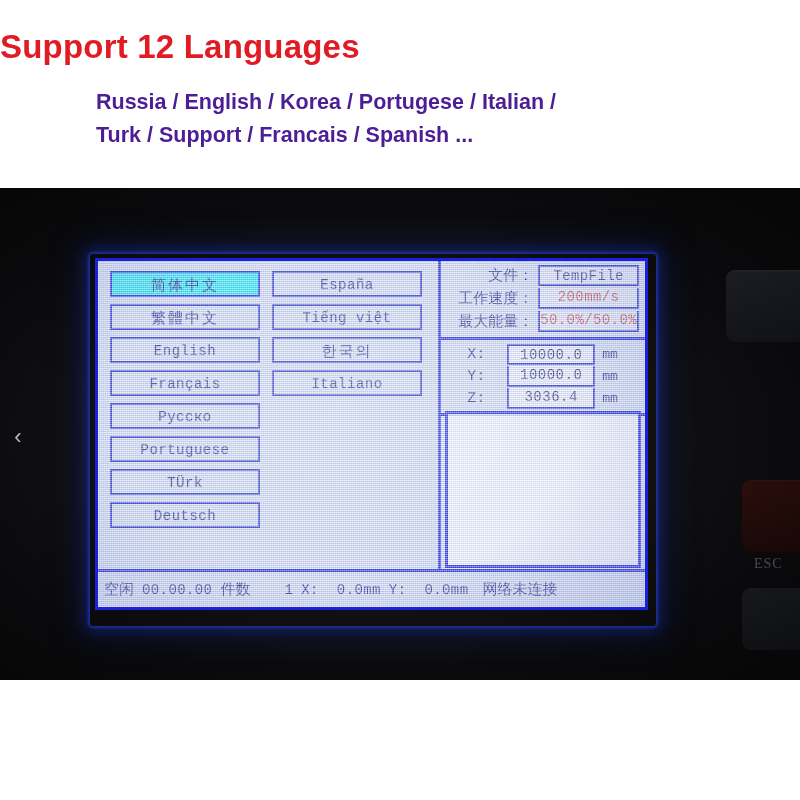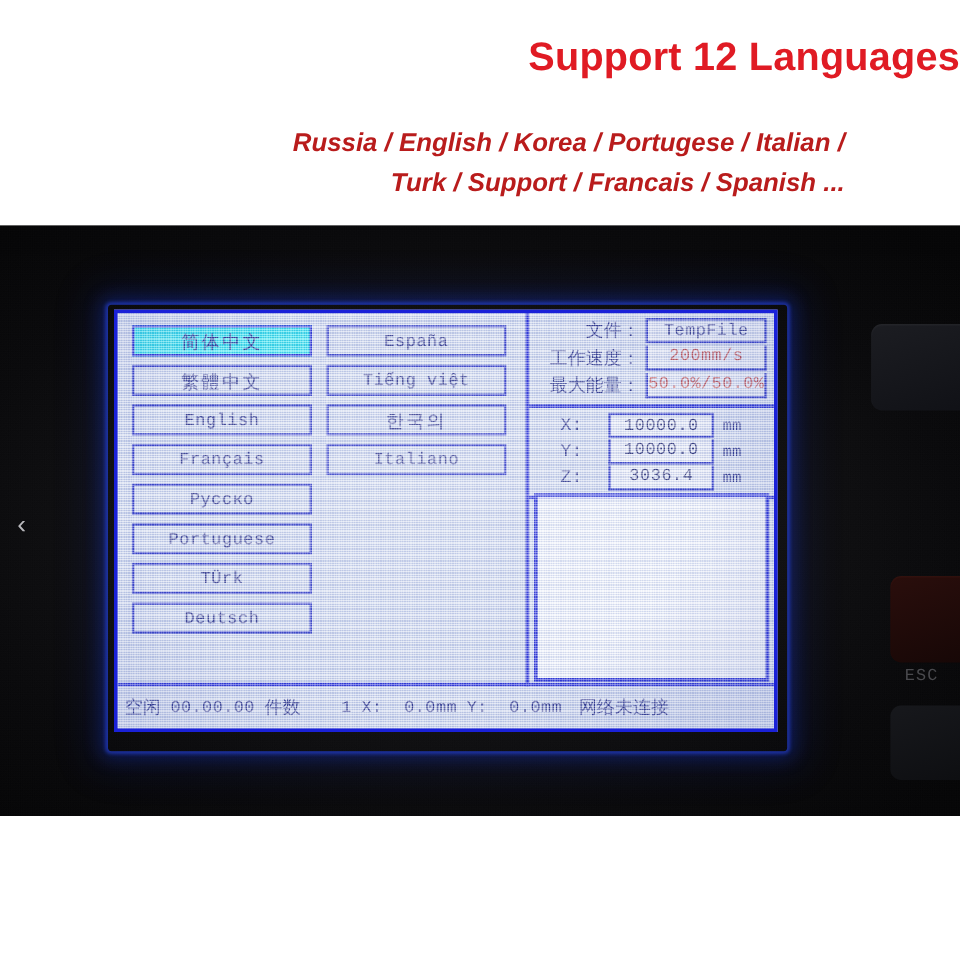--- a/index.html
+++ b/index.html
@@ -16,41 +16,40 @@
     position: relative;
   }
 
   
   .banner {
     position: absolute;
     left: 0; top: 0;
     width: 800px;
     height: 180px;
     background: #ffffff;
-    text-align: right;
+    text-align: left;
     box-sizing: border-box;
     padding-top: 28px;
   }
   .banner-title {
     font-family: "Liberation Sans", sans-serif;
     font-weight: bold;
     font-size: 33px;
     color: #e01b24;
     letter-spacing: 0.2px;
     line-height: 1.15;
   }
   .banner-sub {
-    margin-top: 37px;
+    margin-top: 20px;
     font-family: "Liberation Sans", sans-serif;
     font-weight: bold;
     font-size: 21.5px;
-    color: #b91c1c;
+    color: #4c1d95;
     line-height: 1.55;
     padding: 0 96px;
-    font-style: italic;
   }
 
   
   .photo {
     position: absolute;
     left: 0; top: 188px;
     width: 800px;
     height: 492px;
     background:
       radial-gradient(ellipse 560px 330px at 375px 250px, #1d1d20 0%, #121214 45%, #0a0a0c 75%, #060607 100%),
@@ -86,21 +85,21 @@
   .bezel-btn.bottom {
     left: 742px; top: 400px;
     width: 74px; height: 62px;
     background: linear-gradient(160deg, #17181c 0%, #0d0e11 100%);
   }
   .bezel-esc {
     position: absolute;
     left: 754px; top: 368px;
     color: #4a4a4e;
     font-size: 14px;
-    font-family: Liberation Mono, monospace;
+    font-family: Liberation Serif, serif;
     letter-spacing: 1px;
   }
   .nav-arrow {
     position: absolute;
     left: 8px; top: 236px;
     width: 20px; height: 26px;
     color: #b9b9bd;
     font-size: 22px;
     line-height: 26px;
     text-align: center;

